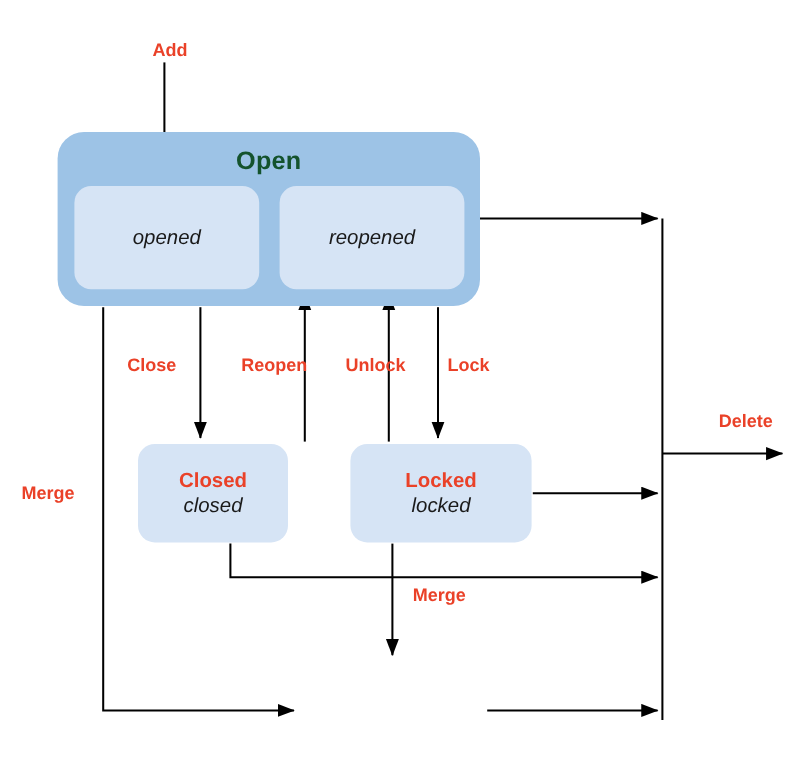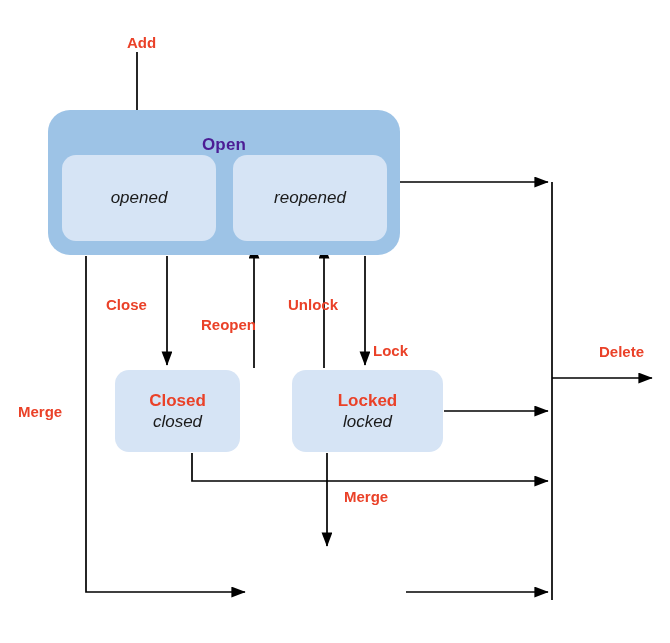--- a/index.html
+++ b/index.html
@@ -38,25 +38,24 @@
   .composite {
     background: #9dc3e6;
     border-radius: 22px;
   }
   .composite-title {
     position: absolute;
     top: 13px;
     left: 0;
     right: 0;
     text-align: center;
-    color: #4c1d95;
+    color: #14532d;
     font-weight: bold;
-    font-size: 17px;
+    font-size: 21px;
     letter-spacing: 0.2px;
-    margin-top: 12px;
   }
   .simple {
     background: #d6e4f5;
     border-radius: 14px;
   }
   .state-name {
     color: #ea4128;
     font-weight: bold;
     font-size: 17px;
     line-height: 21px;
@@ -143,25 +142,25 @@
   <div class="node simple" style="left:292px; top:370px; width:151px; height:82px;text-align:center;">
     <div class="state-name">Locked</div>
     <div class="state-value">locked</div>
   </div>
 
 
   <div class="edge-label" style="left:95px; top:34px;margin-left:32px;">Add</div>
 
   <div class="edge-label" style="left:106px; top:296px;">Close</div>
 
-  <div class="edge-label" style="left:201px; top:296px;margin-top:20px;">Reopen</div>
+  <div class="edge-label" style="left:201px; top:296px;">Reopen</div>
 
   <div class="edge-label" style="left:288px; top:296px;">Unlock</div>
 
-  <div class="edge-label" style="left:373px; top:296px;margin-top:46px;">Lock</div>
+  <div class="edge-label" style="left:373px; top:296px;">Lock</div>
 
   <div class="edge-label" style="left:18px; top:403px;">Merge</div>
 
   <div class="edge-label" style="left:344px; top:488px;">Merge</div>
 
   <div class="edge-label" style="left:599px; top:343px;">Delete</div>
 
 </div>
 
 </body></html>

